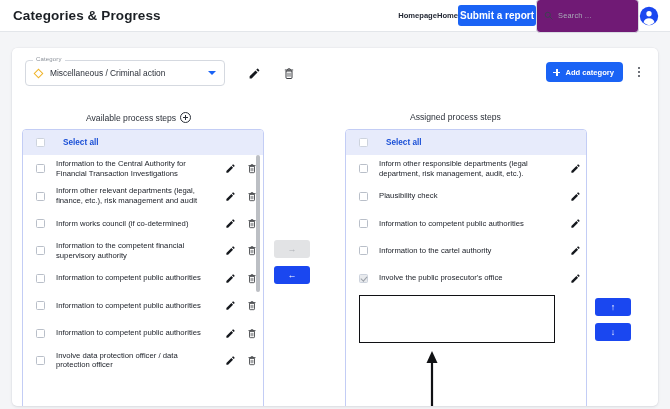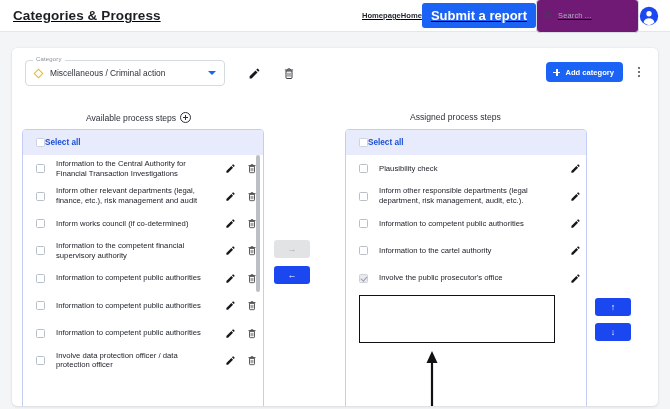--- a/index.html
+++ b/index.html
@@ -10,21 +10,21 @@
     font-family: "Liberation Sans", sans-serif;
     -webkit-font-smoothing: antialiased;
   }
 
   
   .topbar {
     position: absolute; top: 0; left: 0;
     width: 670px; height: 32px;
     background: #ffffff;
     border-bottom: 1px solid #e3e6ea;
-    display: flex; align-items: center; text-decoration: underline;
+    display: flex; align-items: center;
   }
   .app-title {
     margin-left: 13px;
     font-size: 13.5px;
     font-weight: bold;
     color: #1b1f24;
     letter-spacing: .1px;
   }
   .topbar-right {
     margin-left: auto; margin-right: 11px;
@@ -33,24 +33,24 @@
   .nav-link {
     font-size: 7.6px;
     font-weight: bold;
     color: #1f2430;
     text-decoration: none;
     white-space: nowrap;
   }
   .submit-btn {
     background: #1a63f5;
     color: #ffffff;
-    font-size: 13px;
+    font-size: 10px;
     font-weight: bold;
     border: none; border-radius: 3px;
-    padding: 5px 9px;
+    padding: 5px 2px;
     white-space: nowrap;
     cursor: pointer;
   }
   .search-box {
     width: 103px; height: 20px;
     border: 1px solid #d8dce3;
     border-radius: 4px;
     display: flex; align-items: center;
     gap: 5px; padding: 16px 7px;
     background: #701a75;
@@ -177,21 +177,21 @@
     border-radius: 4px 4px 0 0;
     overflow: hidden;
   }
   .panel-left  { left: 10px;  top: 81px; width: 242px; height: 285px; }
   .panel-right { left: 333px; top: 81px; width: 242px; height: 285px; }
 
   .select-all {
     height: 25px;
     background: #e7ebfb;
     display: flex; align-items: center;
-    padding-left: 13px; 
+    padding-left: 13px; gap: 18px;
   }
   .select-all .sa-label {
     font-size: 8.2px; font-weight: bold; color: #1a4fd6;
   }
 
   .cbox {
     width: 9px; height: 9px;
     border: 1.1px solid #b9bfc9;
     border-radius: 1.5px;
     background: #fff;
@@ -558,33 +558,33 @@
   </div>
 
   <div class="panel panel-right">
     <div class="select-all">
       <span class="cbox ghost"></span>
       <span class="sa-label">Select all</span>
     </div>
     <div class="list" id="assigned-list">
         <div class="row">
           <span class="cbox"></span>
+          <span class="row-label">Inform other responsible departments (legal department, risk management, audit, etc.).</span>
+          <div class="row-actions">
+            <button class="icon-btn">
+              <svg width="11" height="11" viewBox="0 0 24 24">
+                <path d="M3 17.3V21h3.7L17.6 10.1l-3.7-3.7L3 17.3z" fill="#15181d"></path>
+                <path d="M20.7 7a1 1 0 0 0 0-1.4l-2.3-2.3a1 1 0 0 0-1.4 0l-1.8 1.8 3.7 3.7L20.7 7z" fill="#15181d"></path>
+              </svg>
+            </button>
+          </div>
+        </div>
+        <div class="row">
+          <span class="cbox"></span>
           <span class="row-label">Plausibility check</span>
-          <div class="row-actions">
-            <button class="icon-btn">
-              <svg width="11" height="11" viewBox="0 0 24 24">
-                <path d="M3 17.3V21h3.7L17.6 10.1l-3.7-3.7L3 17.3z" fill="#15181d"></path>
-                <path d="M20.7 7a1 1 0 0 0 0-1.4l-2.3-2.3a1 1 0 0 0-1.4 0l-1.8 1.8 3.7 3.7L20.7 7z" fill="#15181d"></path>
-              </svg>
-            </button>
-          </div>
-        </div>
-        <div class="row">
-          <span class="cbox"></span>
-          <span class="row-label">Inform other responsible departments (legal department, risk management, audit, etc.).</span>
           <div class="row-actions">
             <button class="icon-btn">
               <svg width="11" height="11" viewBox="0 0 24 24">
                 <path d="M3 17.3V21h3.7L17.6 10.1l-3.7-3.7L3 17.3z" fill="#15181d"></path>
                 <path d="M20.7 7a1 1 0 0 0 0-1.4l-2.3-2.3a1 1 0 0 0-1.4 0l-1.8 1.8 3.7 3.7L20.7 7z" fill="#15181d"></path>
               </svg>
             </button>
           </div>
         </div>
         <div class="row">

